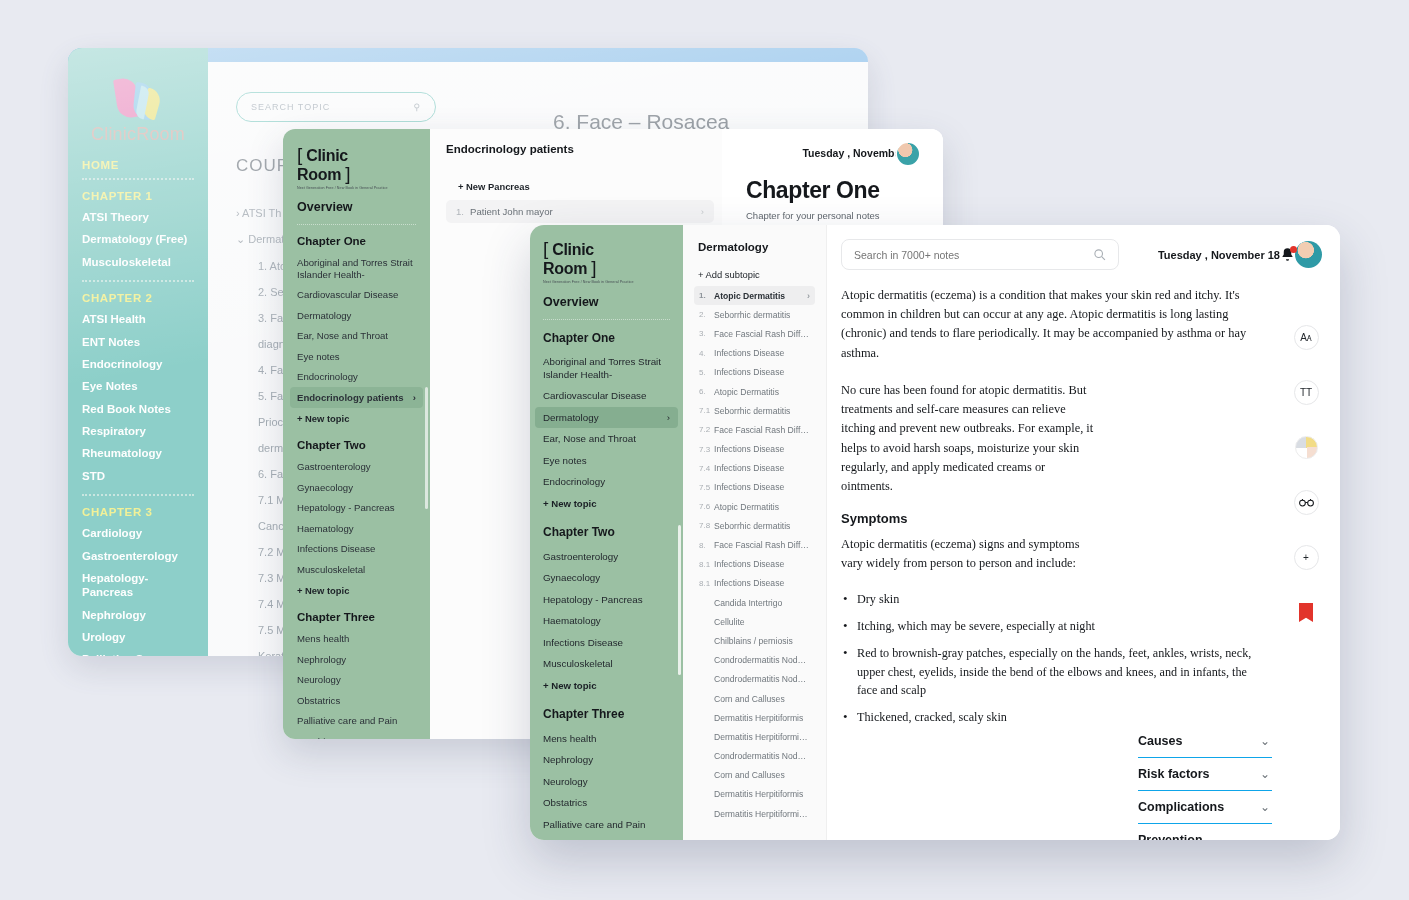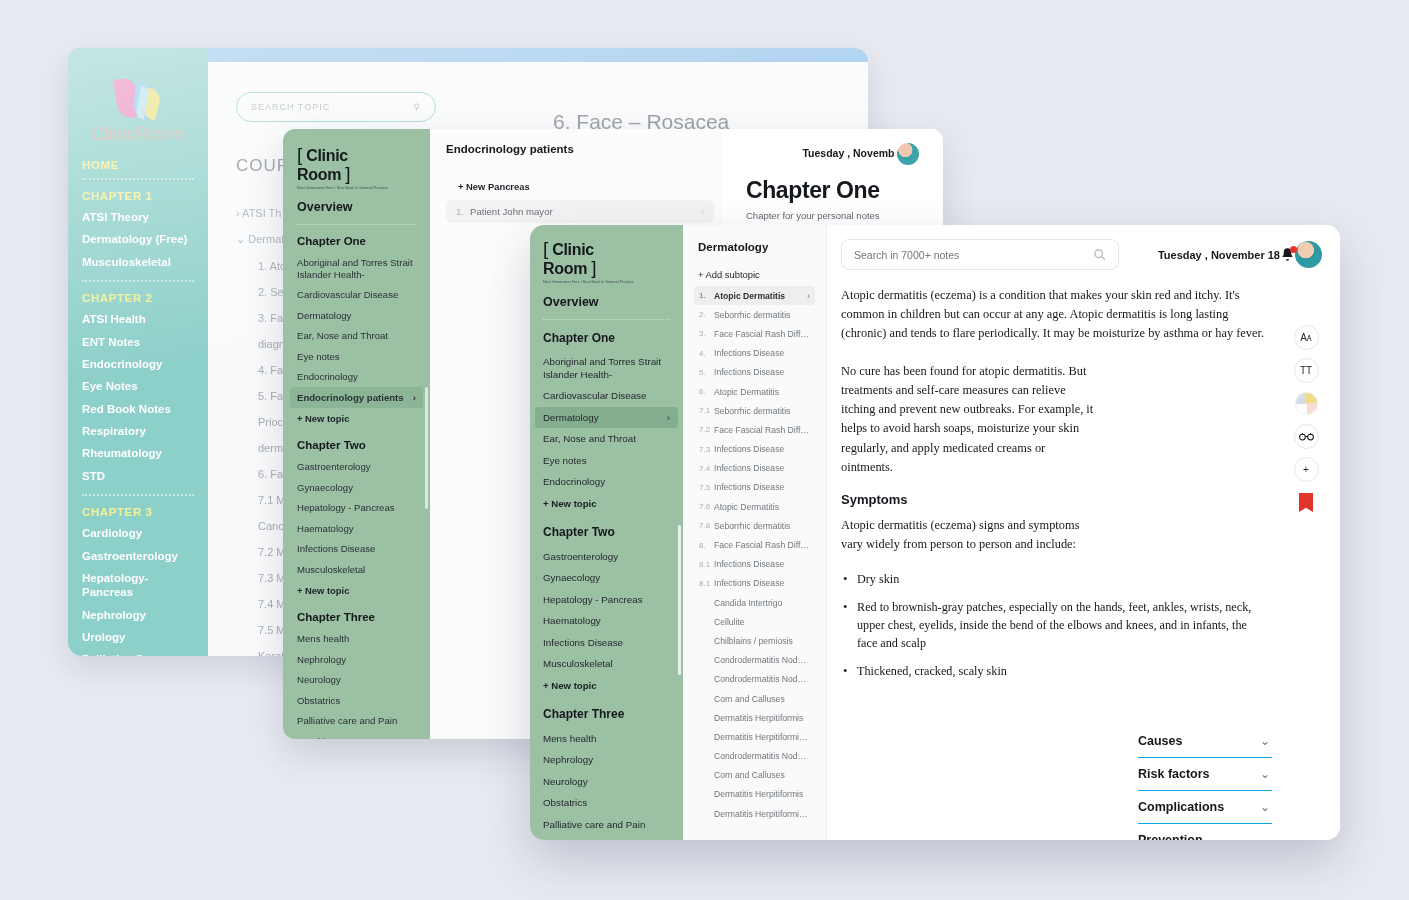--- a/index.html
+++ b/index.html
@@ -139,21 +139,21 @@
      position:relative; padding-left: 16px; margin-bottom: 9px; }
   .f-ul li::before { content:"•"; position:absolute; left:2px; top:-1px; font-size: 13px; }
 
   .f-acc { position:absolute; left: 311px; right: 68px; }
   .f-accrow { border-bottom:1px solid #0ea5e9; padding: 9px 2px 9px 0;
       display:flex; align-items:center; justify-content:space-between; }
   .f-accrow span.lbl { font-weight:800; font-size:12.5px; color:#15181c; }
   .f-accrow span.cv { color:#6d747a; font-size:12px; }
 
   .f-tools { position:absolute; right: 14px; top: 100px; width: 40px;
-      display:flex; flex-direction:column; align-items:center; gap: 8px; }
+      display:flex; flex-direction:column; align-items:center; gap: 30px; }
   .f-tool { width: 25px; height:25px; border-radius:50%; border:1px solid #e6e7e9;
       display:flex; align-items:center; justify-content:center; font-size:10px; color:#22272c; background:#fff;}
   .f-tool.plain { border:0; }
   .pie { width:23px;height:23px;border-radius:50%;overflow:hidden;position:relative;
       background: conic-gradient(#f2dc86 0 90deg, #f5ded1 90deg 180deg, #fff 180deg 270deg, #d9dde3 270deg 360deg);
       border:1px solid #ececec;}
   .bkmk { width:14px; height:19px; background:#e2342b;
       clip-path: polygon(0 0,100% 0,100% 100%,50% 78%,0 100%); }
 </style>
 </head>
@@ -482,26 +482,27 @@
         <div class="f-bell">
           <svg width="15" height="15" viewBox="0 0 24 24" fill="#15181c">
             <path d="M12 2a6 6 0 0 0-6 6v4l-2 3v1h16v-1l-2-3V8a6 6 0 0 0-6-6zm0 20a2.5 2.5 0 0 0 2.5-2.5h-5A2.5 2.5 0 0 0 12 22z"></path>
           </svg>
           <span style="position:absolute;right:-2px;top:-1px;width:7px;height:7px;border-radius:50%;background:#e2342b;"></span>
         </div>
         <div class="f-avatar"></div>
       </div>
 
       <div class="f-body">
-        <p class="f-p">Atopic dermatitis (eczema) is a condition that makes your skin red and itchy. It's common in children but can occur at any age. Atopic dermatitis is long lasting (chronic) and tends to flare periodically. It may be moisturize by asthma or hay fever.</p>
+        <p class="f-p">Atopic dermatitis (eczema) is a condition that makes your skin red and itchy. It's common in children but can occur at any age. Atopic dermatitis is long lasting (chronic) and tends to flare periodically. It may be accompanied by asthma or hay asthma.</p>
         <p class="f-p f-p2">No cure has been found for atopic dermatitis. But treatments and self-care measures can relieve itching and prevent new outbreaks. For example, it helps to avoid harsh soaps, moisturize your skin regularly, and apply medicated creams or ointments.</p>
         <div class="f-h2">Symptoms</div>
         <p class="f-p" style="width:255px">Atopic dermatitis (eczema) signs and symptoms vary widely from person to person and include:</p>
         <ul class="f-ul" id="f-bullets">
             <li>Dry skin</li>
+            <li>Itching, which may be severe, especially at night</li>
             <li>Red to brownish-gray patches, especially on the hands, feet, ankles, wrists, neck, upper chest, eyelids, inside the bend of the elbows and knees, and in infants, the face and scalp</li>
             <li>Thickened, cracked, scaly skin</li>
           </ul>
       </div>
 
       <div class="f-acc" id="f-acc" style="top: 500px;">
           <div class="f-accrow">
             <span class="lbl">Causes</span>
             <span class="cv">⌄</span>
           </div>

